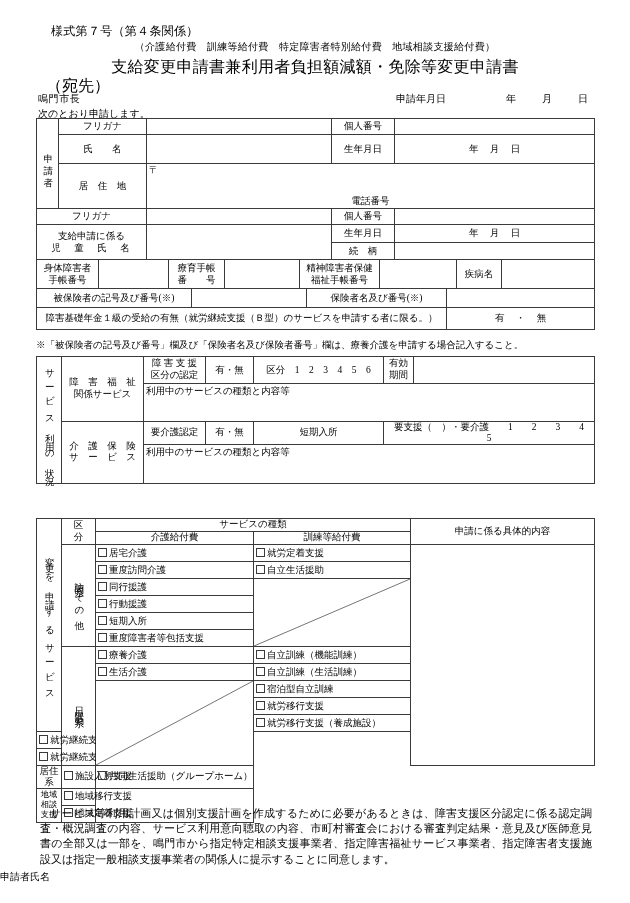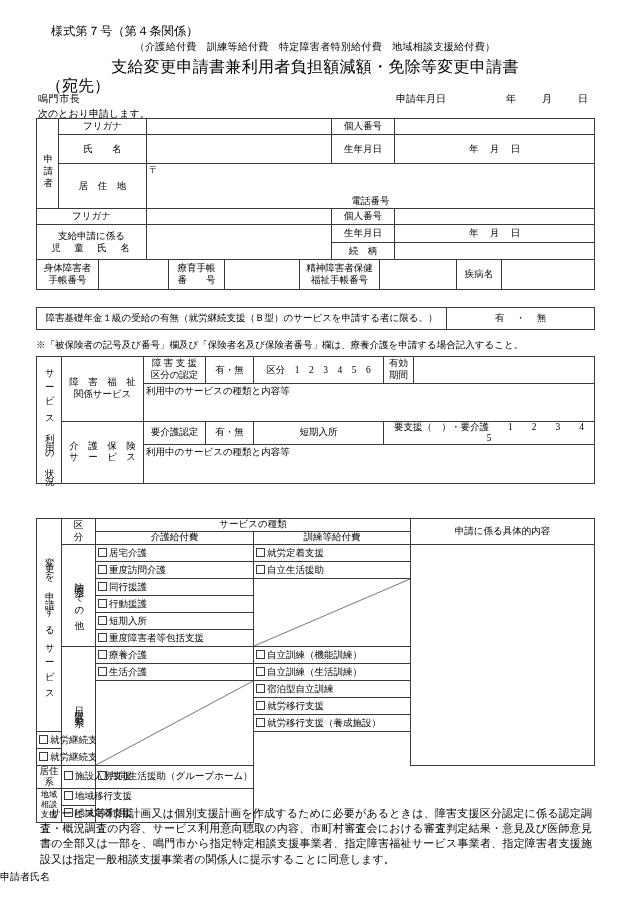--- a/index.html
+++ b/index.html
@@ -259,20 +259,36 @@
         <span class="twoline">精神障害者保健</span>
         <span class="twoline">福祉手帳番号</span>
       </td>
       <td></td>
       <td class="c">疾病名</td>
       <td></td>
     </tr>
   </tbody>
     </table>
 
+  <table class="tbl" style="left:36px; top:288px; width:558px;">
+    <colgroup>
+      <col style="width:155px">
+        <col style="width:115px">
+      <col style="width:140px">
+        <col style="width:148px">
+    </colgroup>
+    <tbody>
+        <tr>
+      <td class="c" style="height:19px">被保険者の記号及び番号(※)</td>
+      <td></td>
+      <td class="c">保険者名及び番号(※)</td>
+      <td></td>
+    </tr>
+  </tbody>
+    </table>
 
   <table class="tbl" style="left:36px; top:307px; width:558px;">
     <colgroup>
         <col style="width:410px">
         <col style="width:148px">
       </colgroup>
     <tbody>
         <tr>
       <td class="c" style="height:21px">障害基礎年金１級の受給の有無（就労継続支援（Ｂ型）のサービスを申請する者に限る。）</td>
       <td class="c">

